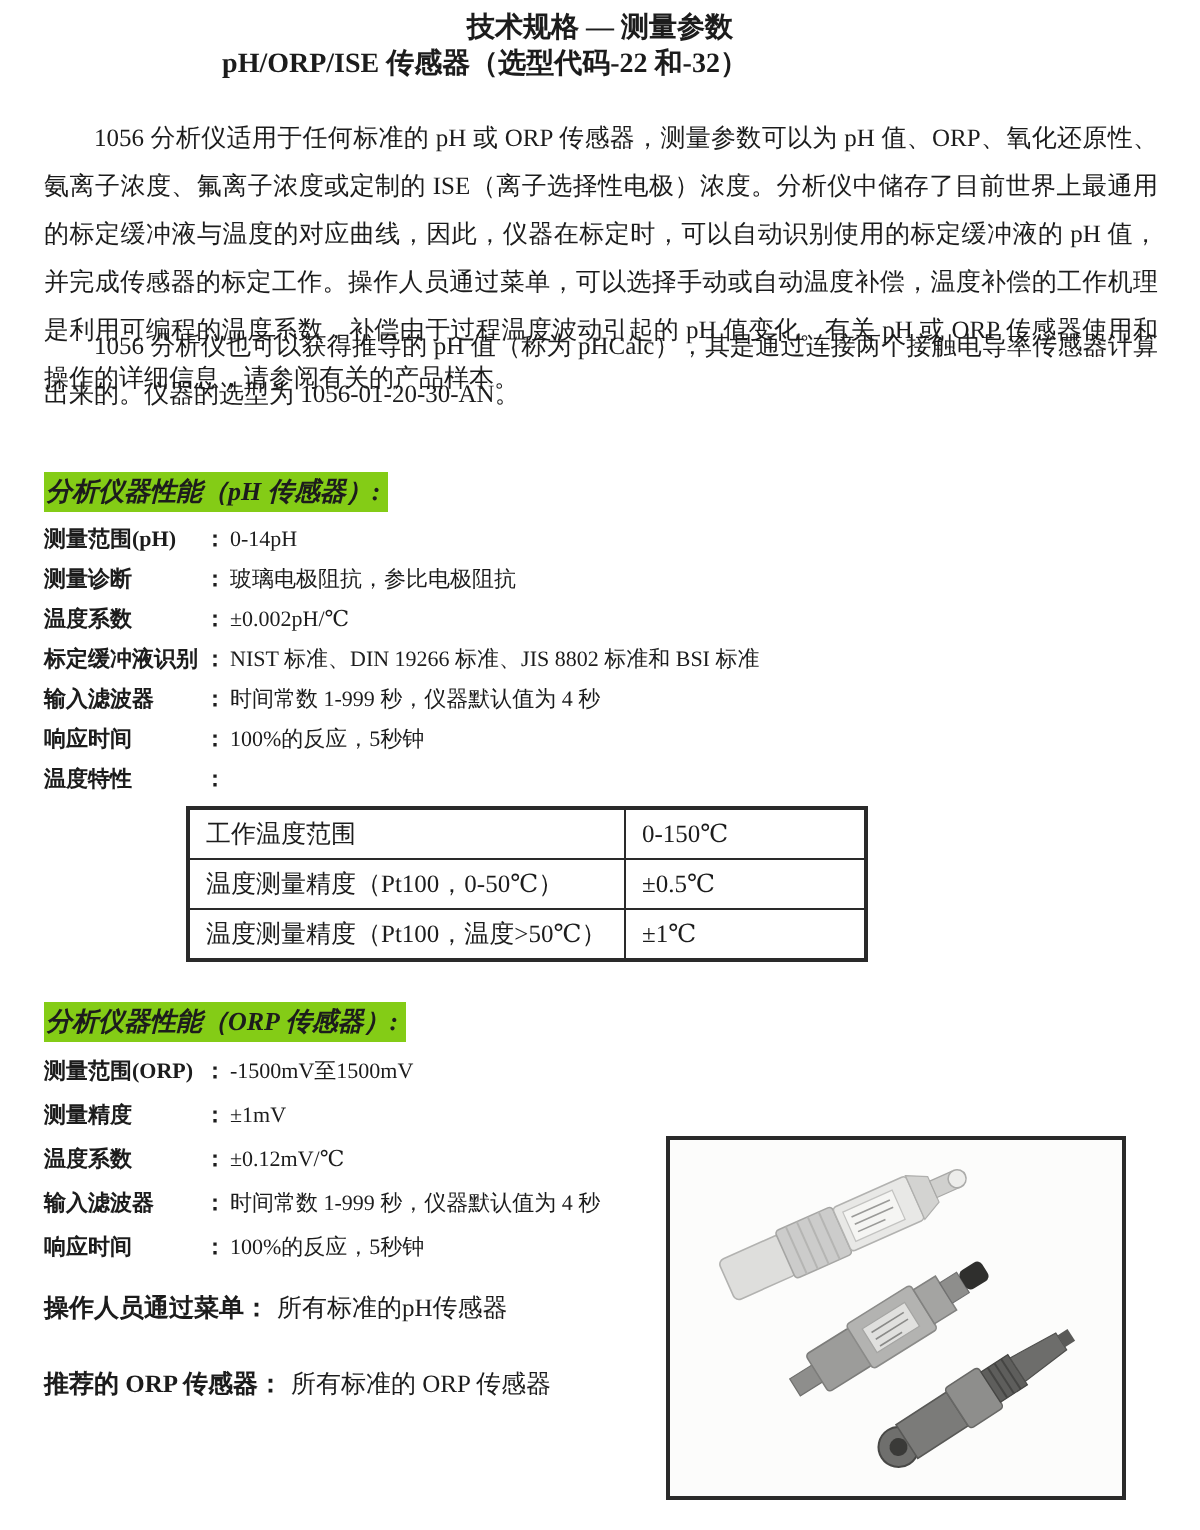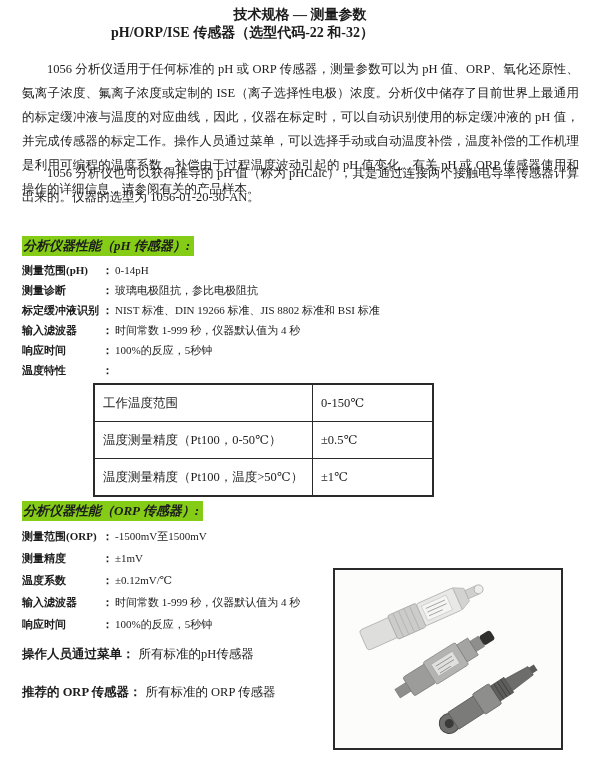--- a/index.html
+++ b/index.html
@@ -41,21 +41,21 @@
   .spec-label { font-weight:bold; display:inline-block; min-width:80px; }
   .spec-colon { font-weight:bold; }
   .spec-value { margin-left:2px; }
   .temp-table {
     border-collapse:collapse;
     margin:4px 0 0 72px;
     font-size:12.5px;
   }
   .temp-table td {
     border:1px solid #2a2a2a;
-    height:37px;
+    height:25px;
     padding:0 8px;
     vertical-align:middle;
   }
   .temp-table td.c1 { width:218px; }
   .temp-table td.c2 { width:120px; }
   .temp-table table, .temp-table { outline:1px solid #2a2a2a; }
   .rec-line { left:22px; font-size:12.5px; white-space:nowrap; }
   .rec1 { top:646px; }
   .rec2 { top:684px; }
   .rec-label { font-weight:bold; }
@@ -78,20 +78,23 @@
 <div class="abs para p2">1056 分析仪也可以获得推导的 pH 值（称为 pHCalc），其是通过连接两个接触电导率传感器计算出来的。仪器的选型为 1056-01-20-30-AN。</div>
 
 <div class="abs section ph-section">
   <div class="section-header">分析仪器性能（pH 传感器）:</div>
 
   <div class="spec-line">
     <span class="spec-label">测量范围(pH)</span><span class="spec-colon">：</span><span class="spec-value">0-14pH</span>
   </div>
   <div class="spec-line">
     <span class="spec-label">测量诊断</span><span class="spec-colon">：</span><span class="spec-value">玻璃电极阻抗，参比电极阻抗</span>
+  </div>
+  <div class="spec-line">
+    <span class="spec-label">温度系数</span><span class="spec-colon">：</span><span class="spec-value">±0.002pH/℃</span>
   </div>
   <div class="spec-line">
     <span class="spec-label">标定缓冲液识别</span><span class="spec-colon">：</span><span class="spec-value">NIST 标准、DIN 19266 标准、JIS 8802 标准和 BSI 标准</span>
   </div>
   <div class="spec-line">
     <span class="spec-label">输入滤波器</span><span class="spec-colon">：</span><span class="spec-value">时间常数 1-999 秒，仪器默认值为 4 秒</span>
   </div>
   <div class="spec-line">
     <span class="spec-label">响应时间</span><span class="spec-colon">：</span><span class="spec-value">100%的反应，5秒钟</span>
   </div>

